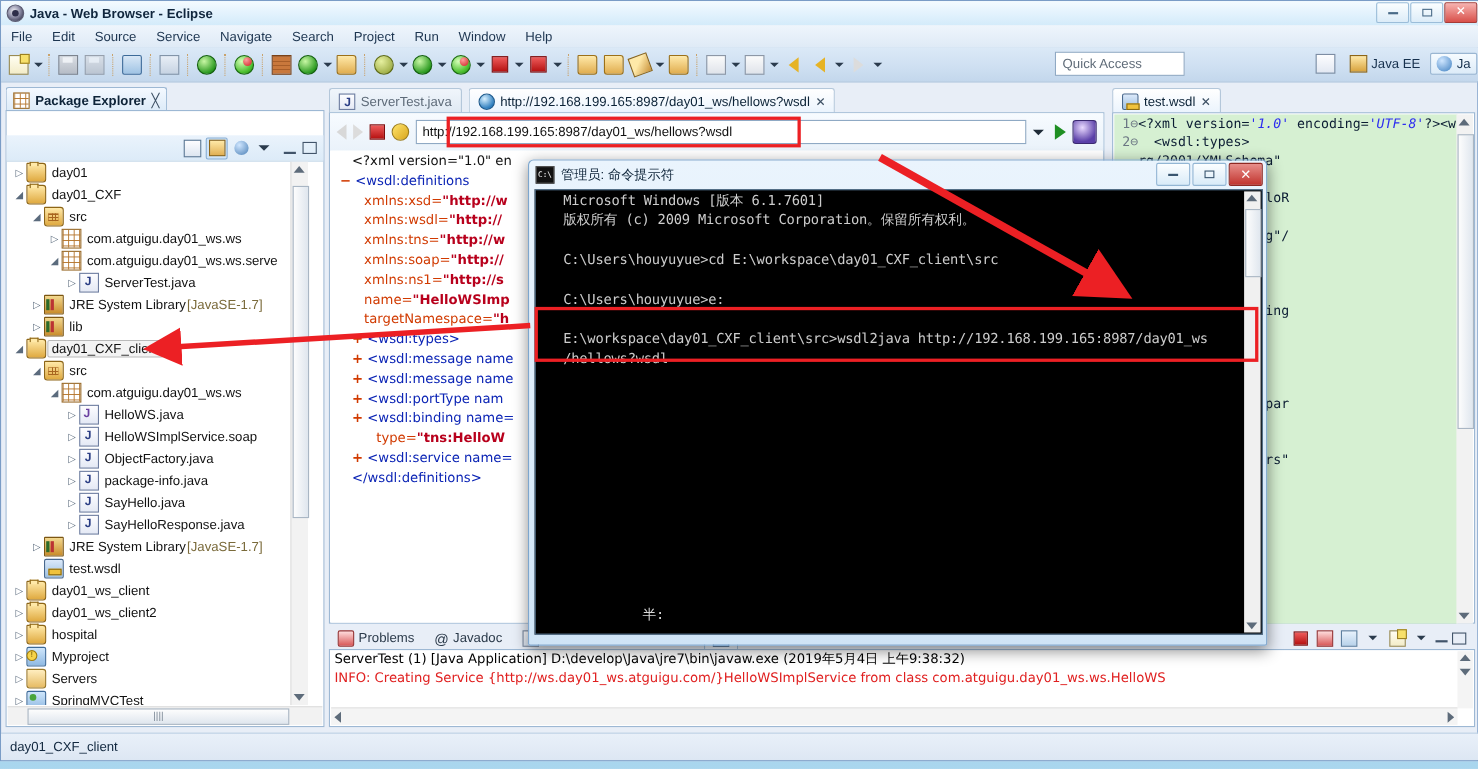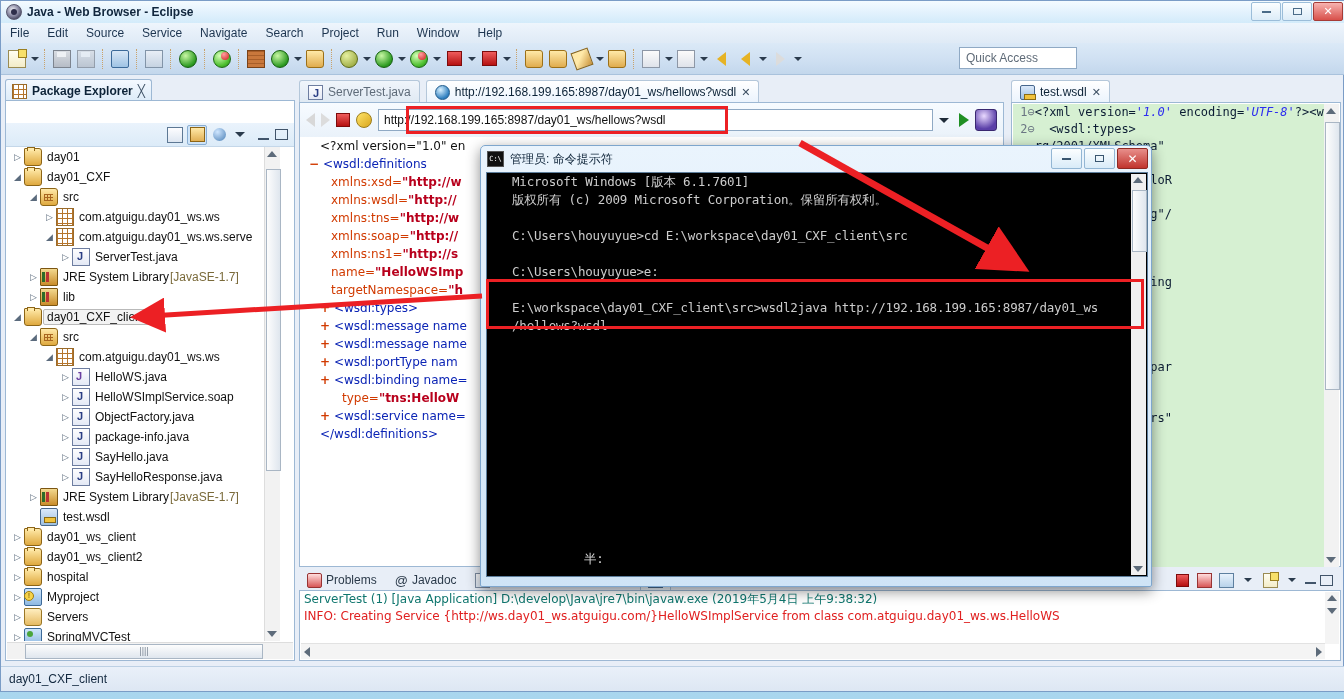--- a/index.html
+++ b/index.html
@@ -181,21 +181,21 @@
 
   
   #consoleView{position:absolute;left:298px;top:568px;width:1042px;height:92px;}
   #consoleTabs{position:absolute;left:0;top:0;height:22px;display:flex;align-items:center;gap:2px;}
   .ctab{height:20px;display:flex;align-items:center;gap:4px;padding:0 7px;font-size:12px;color:#2b3a4a;
     border:1px solid transparent;}
   .ctab.active{background:linear-gradient(180deg,#ffffff,#eaf3fd);border:1px solid #a9c2da;border-bottom:none;border-radius:3px 3px 0 0;color:#0b2237;font-weight:bold;}
   #consoleToolbar{position:absolute;right:2px;top:0;height:22px;display:flex;align-items:center;gap:4px;}
   #consoleBody{position:absolute;left:0;top:21px;width:1042px;height:71px;background:#fff;border:1px solid #9db8d4;box-sizing:border-box;overflow:hidden;}
   .conline{white-space:nowrap;font-family:"DejaVu Sans",sans-serif;font-size:12px;line-height:17px;padding-left:4px;}
-  .conhdr{color:#0f766e;}
+  .conhdr{color:#000000;}
   .conerr{color:#e02020;}
   #conScrollV{position:absolute;right:1px;top:1px;width:14px;height:52px;background:#f4f4f4;}
   #conScrollH{position:absolute;left:1px;bottom:1px;width:1024px;height:15px;background:#f4f4f4;border-top:1px solid #e2e2e2;}
 
   
   #statusbar{position:absolute;left:0;bottom:0;width:1344px;height:24px;
     background:linear-gradient(180deg,#e9f0f9,#dde7f3);border-top:1px solid #bcd0e4;
     display:flex;align-items:center;padding-left:8px;font-size:12px;color:#12283f;}
 
   
@@ -363,20 +363,33 @@
     <div class="tbtn">
         <span class="ic-arrowR"></span>
       </div>
     <div class="caret"></div>
   </div>
 
   <div id="quickaccess">
     <span>Quick Access</span>
   </div>
 
+  <div id="perspbar">
+    <div class="tbtn" style="margin-right:2px">
+      <span class="ic" style="background:linear-gradient(180deg,#fdfdff,#e2e8f2);border:1px solid #7d8da3"></span>
+    </div>
+    <div class="persp">
+      <span class="ic" style="width:14px;height:14px;background:linear-gradient(180deg,#ffe9a8,#d8a33d);border:1px solid #8d6516"></span>
+      <span>Java EE</span>
+    </div>
+    <div class="persp active">
+      <span class="ic" style="width:14px;height:14px;border-radius:50%;background:radial-gradient(circle at 35% 30%,#cfe6ff,#3e7fc0)"></span>
+      <span>Ja</span>
+    </div>
+  </div>
 
   <div id="pkgview">
     <div class="viewtab">
       <span class="ic i-pkg" style="width:13px;height:13px"></span>
       <span>Package Explorer</span>
       <span style="color:#3d5064;font-weight:normal">╳</span>
     </div>
     <div class="viewbody">
       <div id="pkgtoolbar">
         <div class="vbtn">

